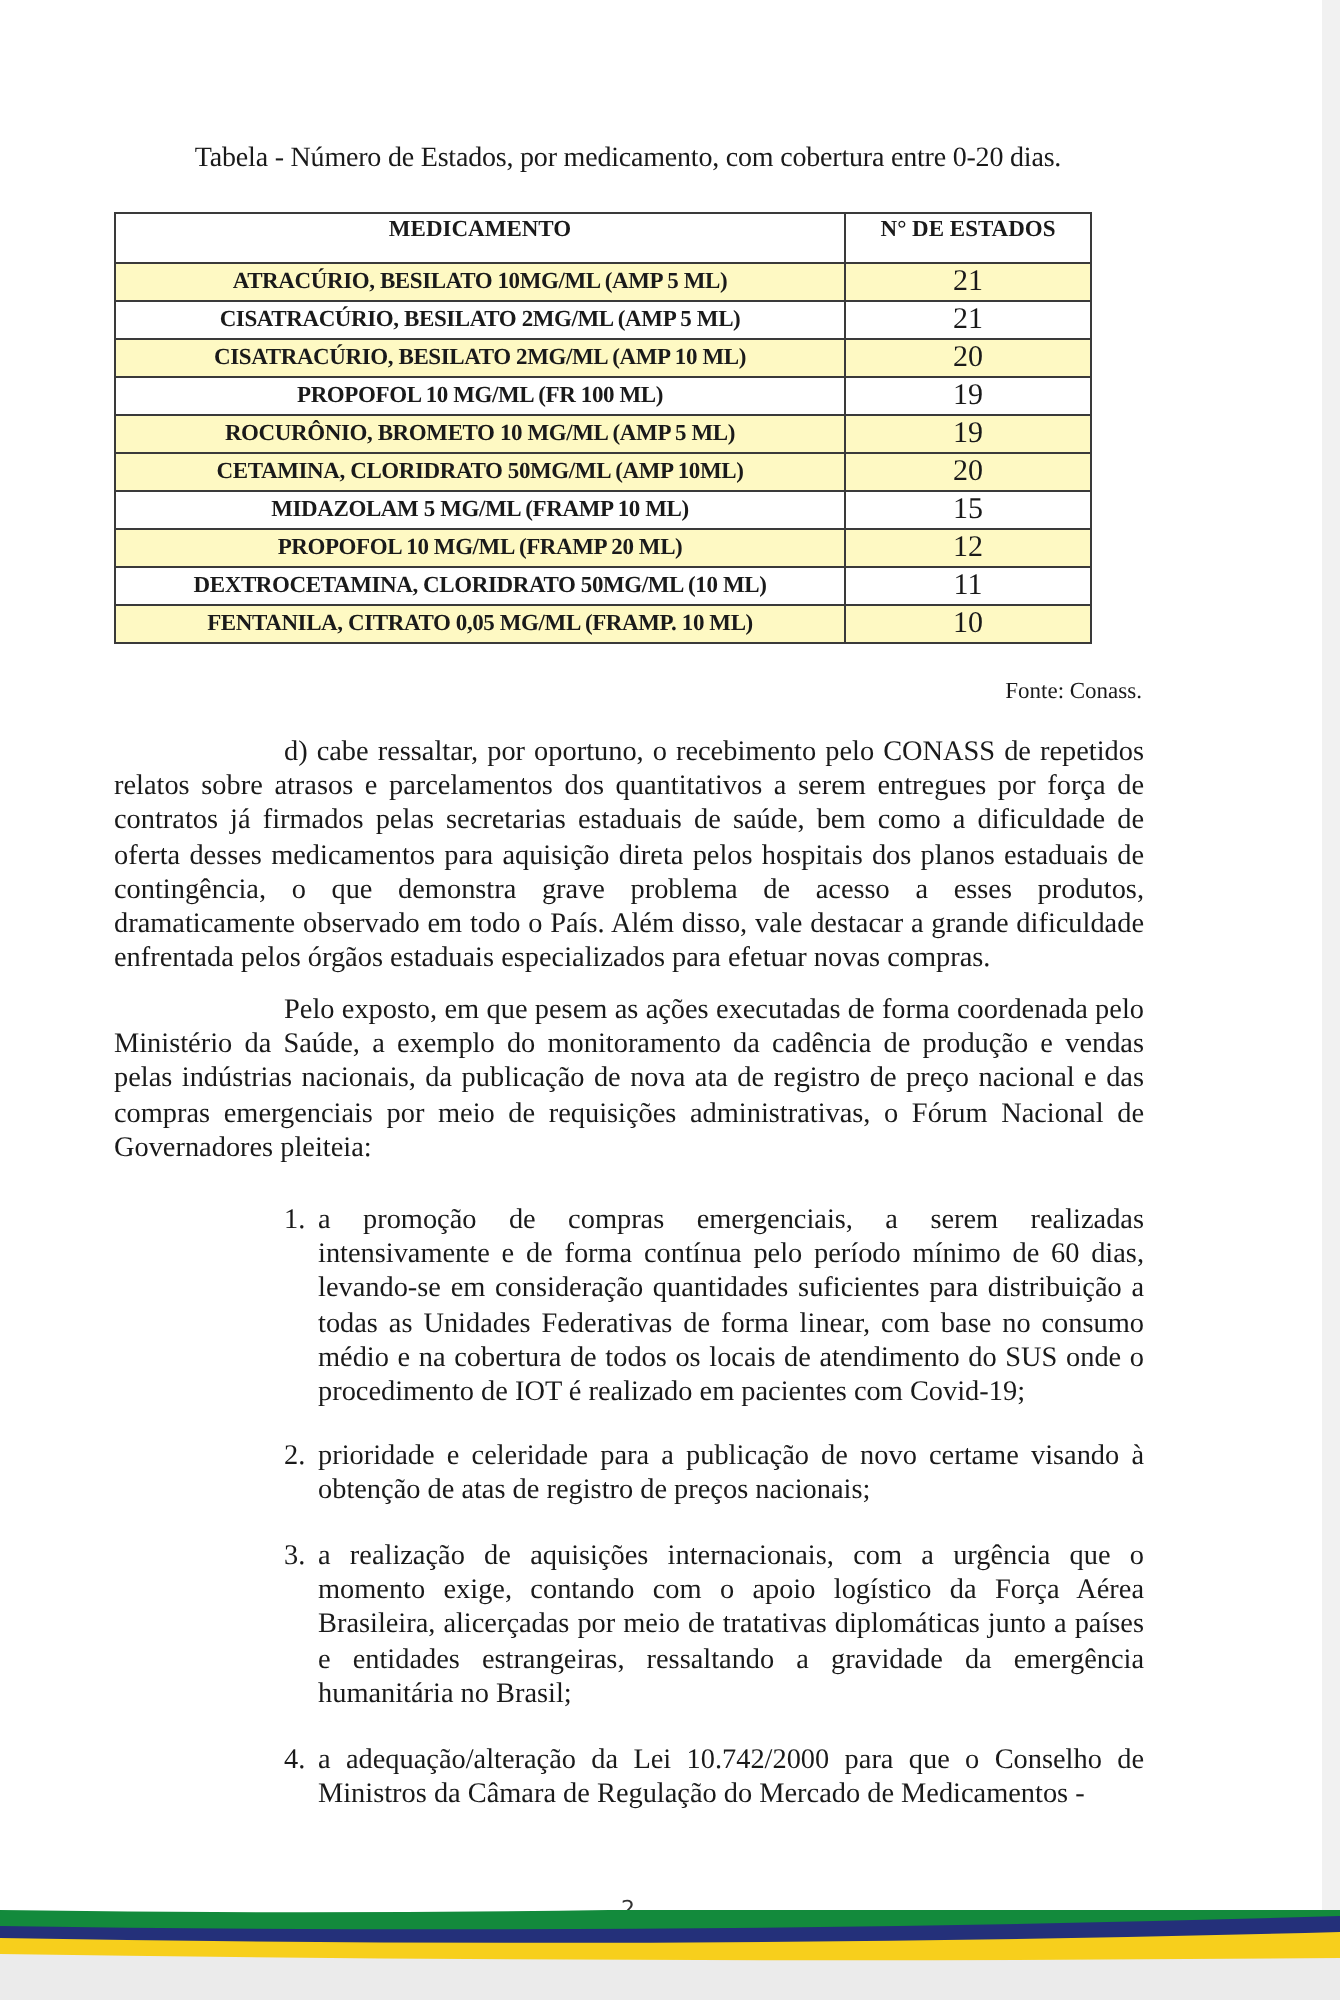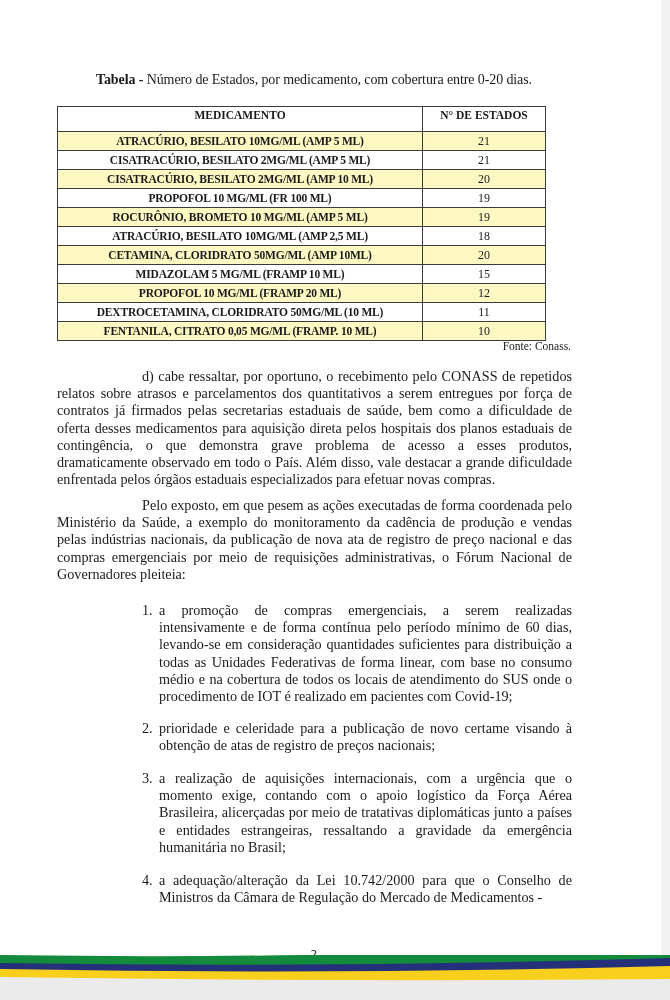--- a/index.html
+++ b/index.html
@@ -10,32 +10,32 @@
     color: #1a1a1a;
   }
   .right-edge {
     position: absolute; top: 0; right: 0; width: 9px; height: 1000px;
     background: #f1f1f1;
   }
   .caption {
     position: absolute; top: 72px; left: 0; width: 628px; text-align: center;
     font-size: 14px; letter-spacing: -0.1px;
   }
-  .caption b { font-weight: bold; }
+  .caption b { font-weight: normal; }
   table.med {
     position: absolute; top: 106px; left: 57px; width: 489px;
     border-collapse: collapse; font-size: 11.5px;
   }
   table.med th, table.med td {
     border: 1px solid #3a3a3a; text-align: center; padding: 0; height: 18px;
     line-height: 17px;
   }
   table.med th { height: 24px; vertical-align: top; line-height: 16px; font-weight: bold; font-size: 11.5px; }
   table.med td.name { font-weight: bold; letter-spacing: -0.2px; }
-  table.med td.num { font-weight: normal; font-size: 12px; }
+  table.med td.num { font-weight: normal; font-size: 15px; }
   table.med th.col1 { width: 364px; }
   table.med tr.shade td { background: #fef9c3; }
   table.med { border: 1.5px solid #333; }
   .source {
     position: absolute; top: 340px; right: 99px; font-size: 11.5px;
   }
   .para {
     position: absolute; left: 57px; width: 515px; font-size: 14.2px; line-height: 17.2px;
     text-align: justify; margin: 0;
   }
@@ -90,24 +90,20 @@
         <td class="num">20</td>
       </tr>
       <tr>
         <td class="name">PROPOFOL 10 MG/ML (FR 100 ML)</td>
         <td class="num">19</td>
       </tr>
       <tr class="shade">
         <td class="name">ROCURÔNIO, BROMETO 10 MG/ML (AMP 5 ML)</td>
         <td class="num">19</td>
       </tr>
-      <tr>
-        <td class="name">ATRACÚRIO, BESILATO 10MG/ML (AMP 2,5 ML)</td>
-        <td class="num">18</td>
-      </tr>
       <tr class="shade">
         <td class="name">CETAMINA, CLORIDRATO 50MG/ML (AMP 10ML)</td>
         <td class="num">20</td>
       </tr>
       <tr>
         <td class="name">MIDAZOLAM 5 MG/ML (FRAMP 10 ML)</td>
         <td class="num">15</td>
       </tr>
       <tr class="shade">
         <td class="name">PROPOFOL 10 MG/ML (FRAMP 20 ML)</td>

